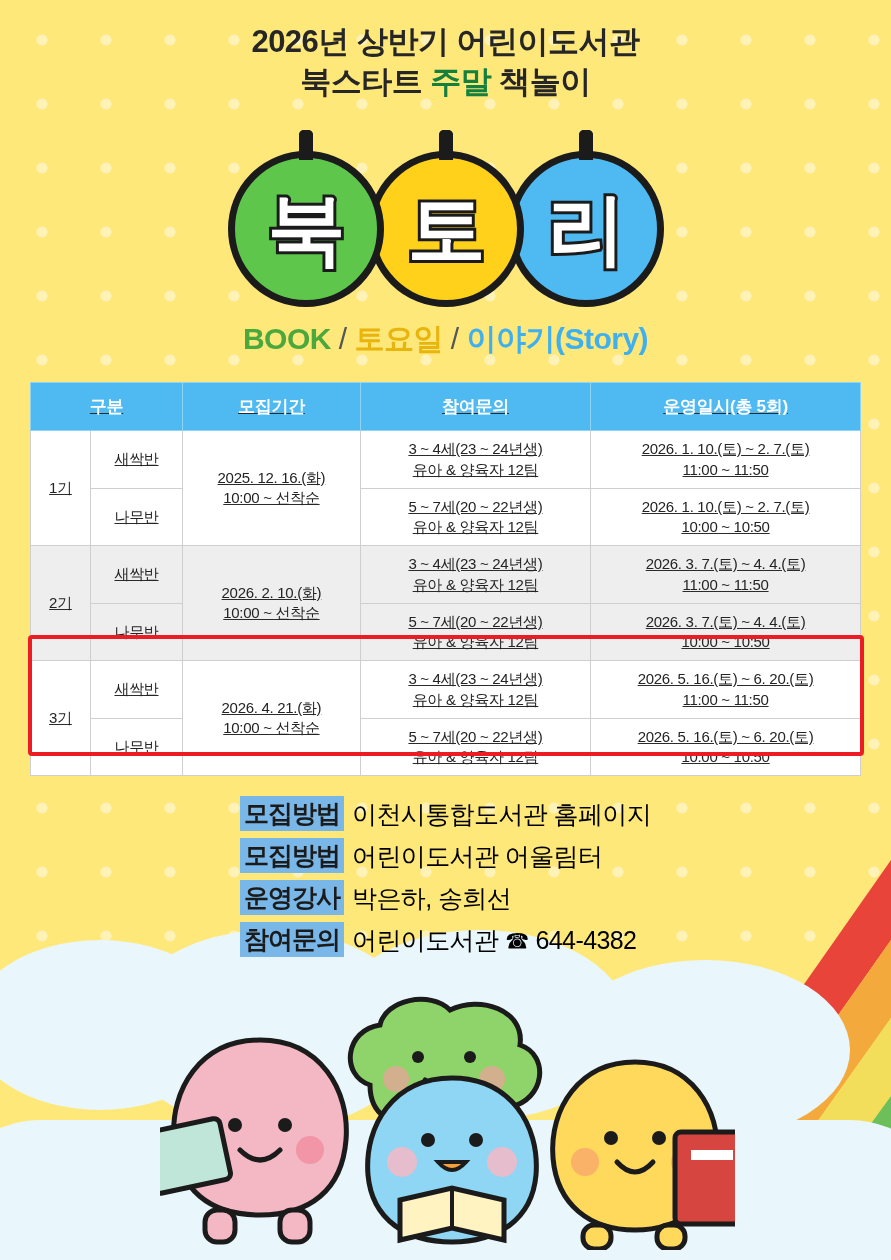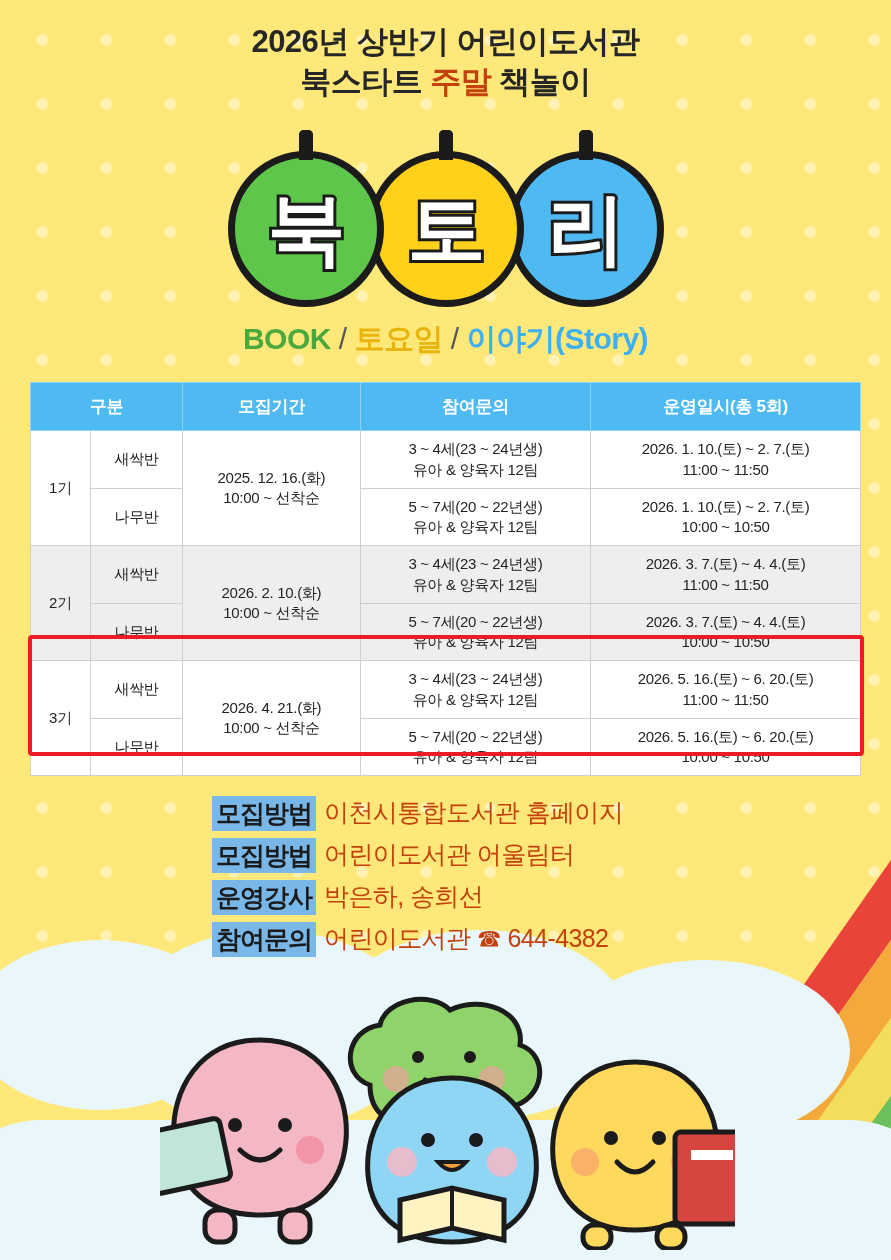--- a/index.html
+++ b/index.html
@@ -30,21 +30,21 @@
     padding-top: 22px;
     text-align: center;
     line-height: 1.28;
   }
   .title-line {
     font-size: 31px;
     font-weight: bold;
     letter-spacing: -0.5px;
     color: #262626;
   }
-  .title-accent { color: #c2410c; }
+  .title-accent { color: #15803d; }
 
   
   .logo-row {
     position: relative;
     margin-top: 16px;
     height: 190px;
     display: flex;
     justify-content: center;
     align-items: flex-end;
     gap: -10px;
@@ -96,20 +96,21 @@
   }
   .sub-book { color: #4aa83c; }
   .sub-slash { color: #555; font-weight: normal; }
   .sub-sat { color: #e8b40e; }
   .sub-story { color: #3fb0ef; }
 
   
   .table-wrap {
     position: relative;
     margin: 22px 30px 0 30px;
+    text-decoration: underline;
   }
   table.sched {
     width: 831px;
     border-collapse: collapse;
     background: #fff;
     font-size: 15px;
   }
   table.sched th {
     background: #4fb9f2;
     color: #fff;
@@ -145,35 +146,36 @@
 
   
   .info {
     margin: 20px 0 0 0;
     padding-left: 212px;
     position: relative;
     z-index: 5;
   }
   .info-line {
     display: flex;
-    align-items: flex-start;
+    align-items: flex-end;
     margin-bottom: 7px;
     font-size: 25px;
     letter-spacing: -0.6px;
+    margin-left: 28px;
   }
   .tag {
     background: #79b7e8;
     color: #1b1b1b;
     font-weight: bold;
     padding: 1px 4px;
     margin-right: 8px;
     font-size: 25px;
     letter-spacing: -1px;
   }
-  .info-text { color: #c2410c; }
+  .info-text { color: #000000; }
 
   
   .scene {
     position: absolute;
     left: 0;
     bottom: 0;
     width: 891px;
     height: 420px;
     overflow: hidden;
   }

